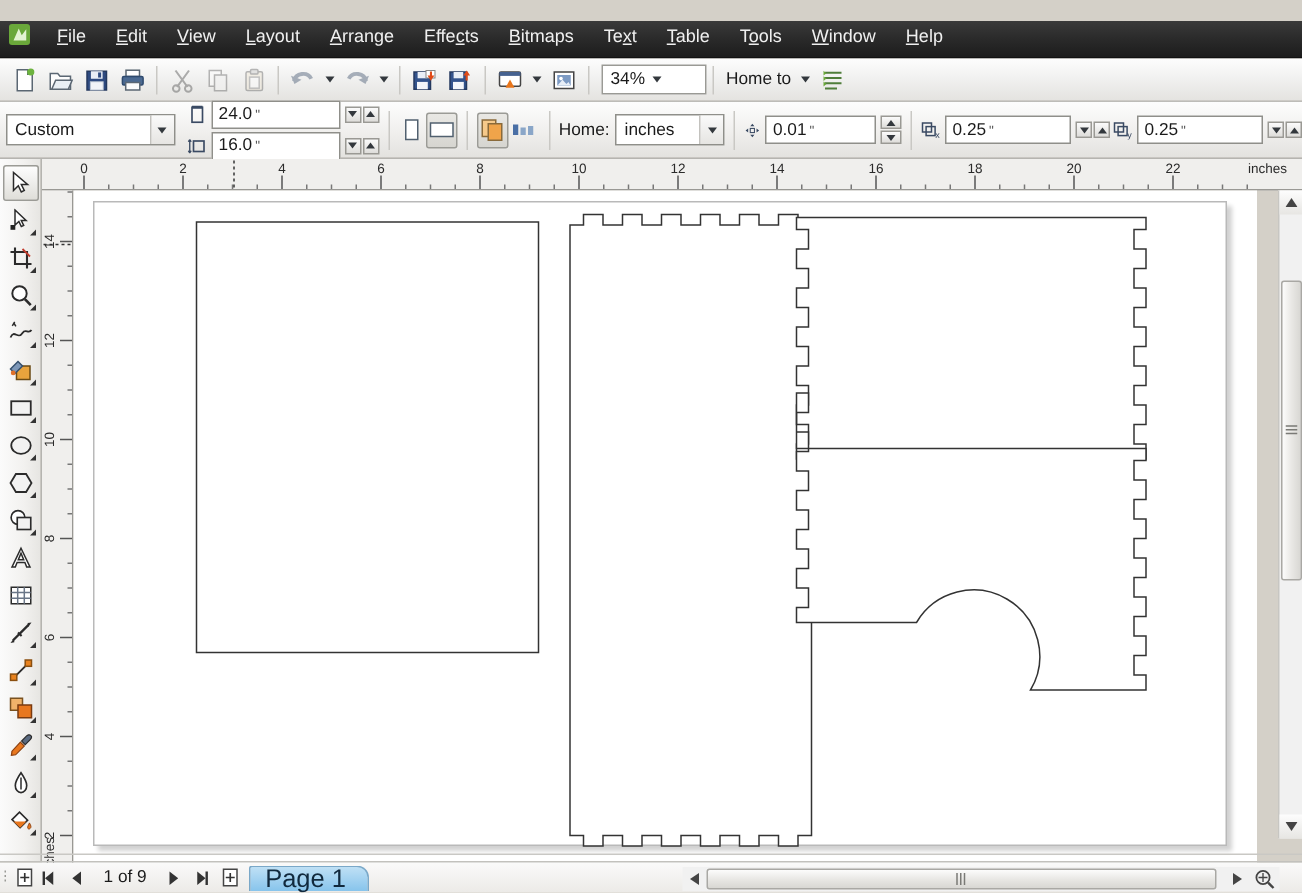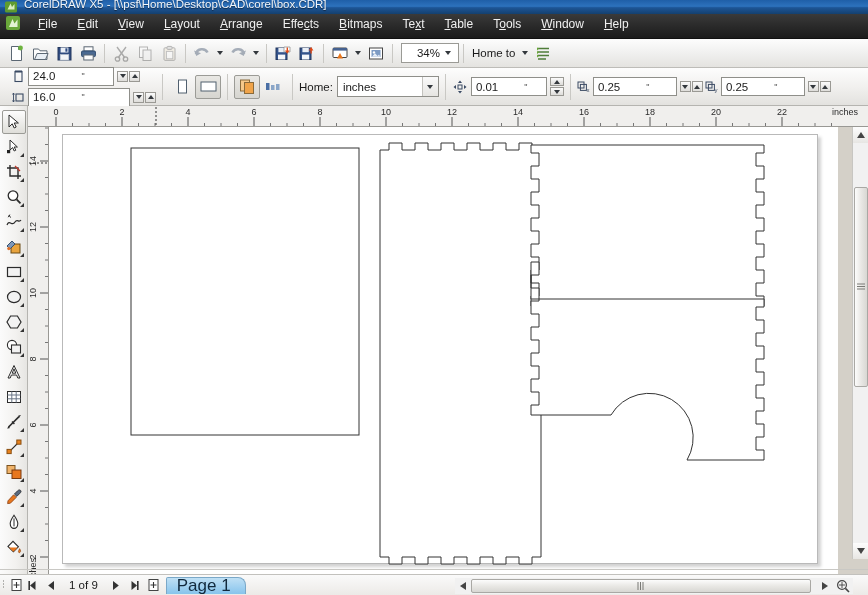--- a/index.html
+++ b/index.html
@@ -54,44 +54,44 @@
   .tb-btn {
     width: 24px; height: 23px; display: flex; align-items: center; justify-content: center;
     border: 1px solid transparent; border-radius: 2px; position: relative;
   }
   .tb-sep { width: 1px; height: 19px; background: #c9c8c4; margin: 0 4px; }
   .tb-arrow {
     width: 12px; height: 23px; display:flex; align-items:center; justify-content:center;
   }
   .caret { width:0;height:0;border-left:3.5px solid transparent;border-right:3.5px solid transparent;border-top:4px solid #33383d; }
   .zoombox {
-    width: 58px; height: 20px; background: #fff; border: 1px solid #9a9a95;
+    width: 70px; height: 20px; background: #fff; border: 1px solid #9a9a95;
     display: flex; align-items: center; padding: 0 2px 0 5px; font-size: 11.5px; color:#1a1a1a;
-    justify-content: flex-end; margin-left: 4px;
+    justify-content: flex-start; margin-left: 4px;
   }
   .snaplbl { font-size: 11.5px; color:#1a1a1a; padding: 0 4px; }
 
   
   .propbar {
     position: absolute; left: 0; top: 68px; width: 868px; height: 38px;
     background: linear-gradient(to bottom,#fdfdfd 0%,#f0efed 55%,#e3e2df 100%);
     border-bottom: 1px solid #b5b4b0;
     display: flex; align-items: center; padding-left: 4px;
   }
   .combo {
     height: 21px; background:#fff; border:1px solid #8f8f8a; display:flex; align-items:center;
     padding: 0 0 0 5px; font-size:11.5px; color:#1a1a1a; justify-content: space-between;
   }
   .combo .cbtn {
     width:16px;height:19px;display:flex;align-items:center;justify-content:center;
     background: linear-gradient(to bottom,#fafafa,#e6e5e2); border-left:1px solid #c3c2be;
   }
   .numfield {
     height:19px; background:#fff; border:1px solid #8f8f8a; display:flex; align-items:center;
-    padding-left:4px; font-size:11.5px; color:#1a1a1a; min-width: 74px; position: relative; gap: 24px;
+    padding-left:4px; font-size:11.5px; color:#1a1a1a; min-width: 74px; position: relative;
   }
   .numfield .unit { color:#555; font-size:9px; margin-left:2px; vertical-align: super; }
   .spin { display:flex; margin-left:3px; gap:1px; }
   .spinbtn {
     width:11px;height:11px;background:linear-gradient(to bottom,#fbfbfb,#dedddA);
     border:1px solid #9a9994; display:flex;align-items:center;justify-content:center;
   }
   .spin-col { display:flex; flex-direction:column; gap:1px; }
   .pb-sep { width:1px;height:26px;background:#c9c8c4;margin:0 6px; }
   .pb-btn {
@@ -188,27 +188,20 @@
   .statusline {
     position:absolute; left:0; top:569px; width:868px; height:1px; background:#c9c8c4;
   }
   svg { display:block; }
 </style>
 </head>
 <body>
 
 <div id="app">
 
-  <div class="titlebar">
-    <svg class="applogo" viewBox="0 0 14 12">
-      <rect x="1" y="0.5" width="12" height="11" rx="1.5" fill="#5f9b2f"></rect>
-      <path d="M3.5 8.5 L6.5 2.5 L8 6 L10.5 3 L10.5 8.5 Z" fill="#d8edc0"></path>
-    </svg>
-    <div class="tbtext">CorelDRAW X5 - [\\psf\Home\Desktop\CAD\corel\box.CDR]</div>
-  </div>
 
   <div class="menubar">
     <div class="mlogo">
       <svg width="22" height="18" viewBox="0 0 22 18">
         <rect x="4" y="2" width="14" height="14" rx="2" fill="#6aa83a"></rect>
         <path d="M7 13 L10.5 5 L12.5 9.5 L15.5 5.5 L15.5 13 Z" fill="#e3f3d2"></path>
       </svg>
     </div>
     <div class="menu-item"><u>F</u>ile</div>
     <div class="menu-item"><u>E</u>dit</div>
@@ -358,20 +351,26 @@
     <div class="tb-btn">
       <svg width="17" height="16" viewBox="0 0 17 16">
         <path d="M3 3.5 h11 M3 7 h11 M3 10.5 h11 M3 14 h8" stroke="#4f7d3a" stroke-width="1.3" fill="none"></path>
         <path d="M2 2.2 l2 1.6 l-2 1.6 z M2 5.8 l2 1.6 l-2 1.6 z M2 9.4 l2 1.6 l-2 1.6 z" fill="#6aa83a"></path>
       </svg>
     </div>
   </div>
 
   <div class="propbar">
 
+    <div class="combo" style="width:159px;">
+      <span>Custom</span>
+      <span class="cbtn">
+          <i class="caret"></i>
+        </span>
+    </div>
 
     <div style="display:flex;flex-direction:column;gap:2px;margin-left:8px;">
       <div style="display:flex;align-items:center;">
         <svg width="13" height="13" viewBox="0 0 13 13">
           <rect x="3" y="1.5" width="7" height="10" fill="none" stroke="#3a4a63" stroke-width="1.1"></rect>
           <path d="M3 1.5 h7" stroke="#3a4a63" stroke-width="2"></path>
         </svg>
         <div class="numfield" style="width:86px;margin-left:3px;">
           <span>24.0</span>
           <span class="unit">"</span>
@@ -383,21 +382,21 @@
           <span class="spinbtn">
               <i class="caret" style="transform:rotate(180deg)"></i>
             </span>
         </div>
       </div>
       <div style="display:flex;align-items:center;">
         <svg width="13" height="13" viewBox="0 0 13 13">
           <path d="M1.5 2 v9 M1.5 2 l-1 1.5 M1.5 2 l1 1.5 M1.5 11 l-1 -1.5 M1.5 11 l1 -1.5" stroke="#3a4a63" stroke-width=".9" fill="none"></path>
           <rect x="4" y="3" width="7" height="7" fill="none" stroke="#3a4a63" stroke-width="1.1"></rect>
         </svg>
-        <div class="numfield" style="width:102px;margin-left:3px;text-align:center;">
+        <div class="numfield" style="width:86px;margin-left:3px;text-align:center;">
           <span>16.0</span>
           <span class="unit">"</span>
         </div>
         <div class="spin">
           <span class="spinbtn">
               <i class="caret"></i>
             </span>
           <span class="spinbtn">
               <i class="caret" style="transform:rotate(180deg)"></i>
             </span>

